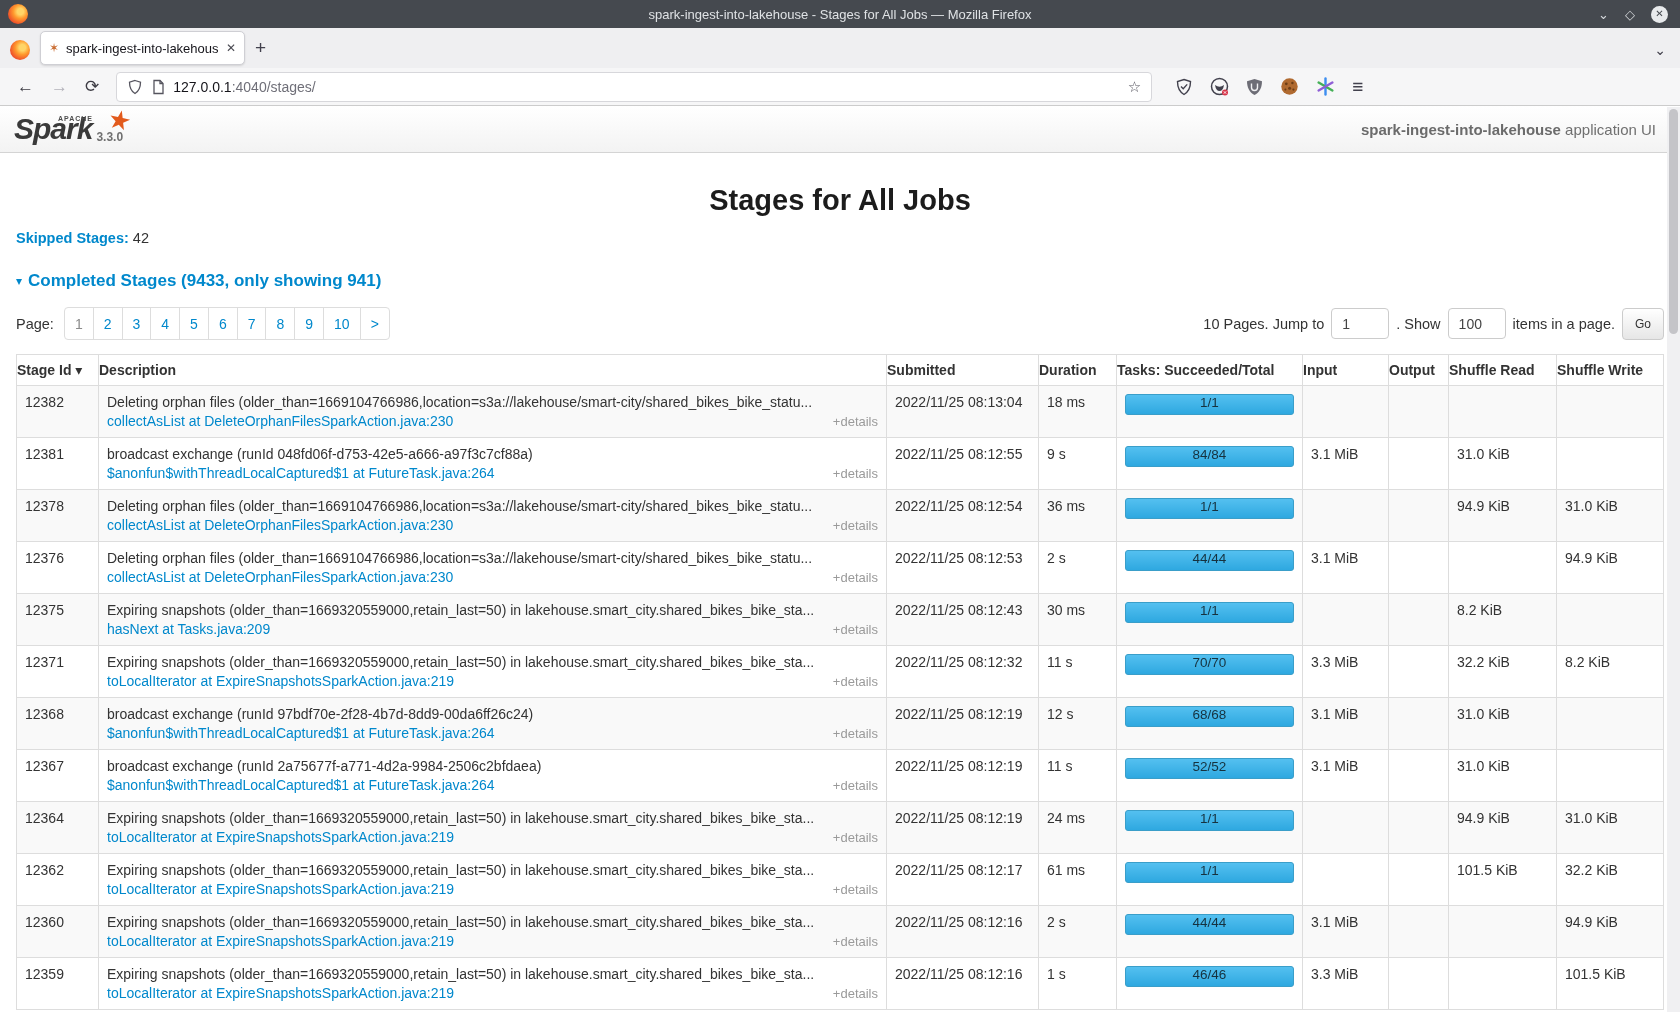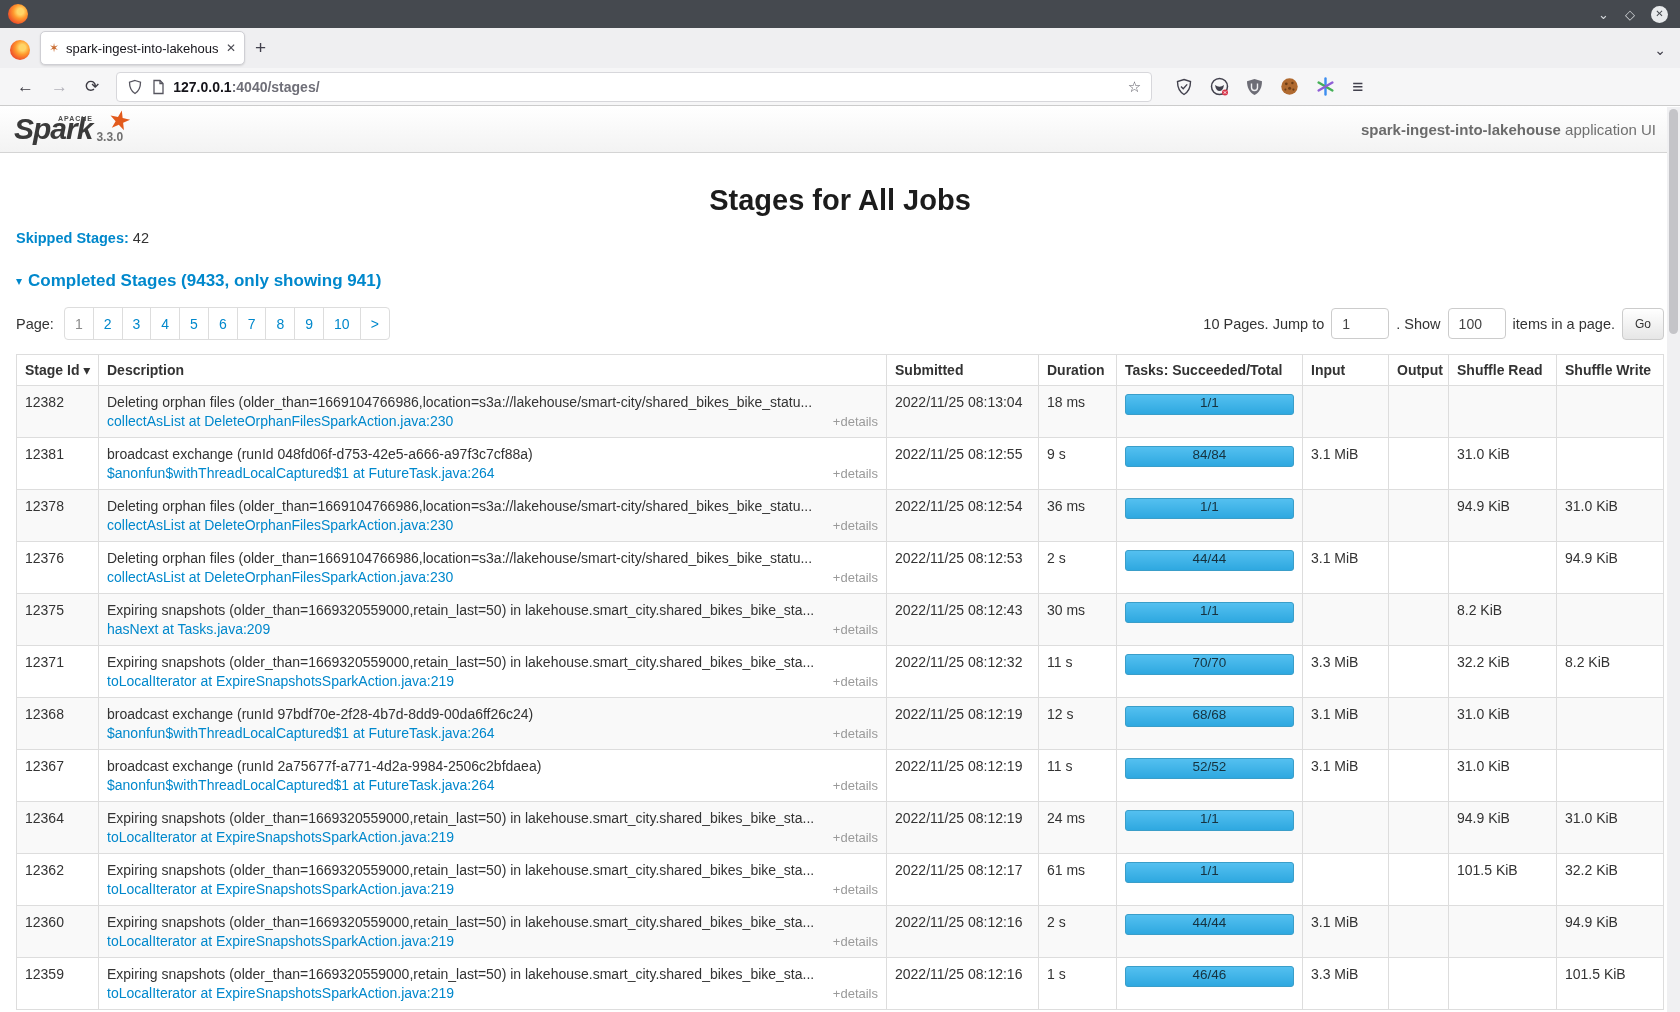--- a/index.html
+++ b/index.html
@@ -24,21 +24,21 @@
   .tab-favicon { color:#c96a2e; font-size:12px; line-height:1; }
   .tab-title { font-size:13px; color:#15141a; white-space:nowrap; overflow:hidden; flex:1; }
   .tab-close { color:#4a4a52; font-size:12px; }
   .newtab-btn { color:#42414d; font-size:19px; margin:0 0 9px 10px; }
   .alltabs-btn { position:absolute; right:14px; bottom:10px; color:#42414d; font-size:14px; }
 
   .toolbar { height:38px; background:#f6f6f7; border-bottom:1px solid #ccc; display:flex; align-items:center; }
   .nav-btn { font-size:17px; color:#3c3b43; margin-left:17px; }
   .nav-btn.disabled { color:#b3b2ba; }
   .urlbar { margin-left:17px; width:1036px; height:30px; background:#fff; border:1px solid #d7d7db; border-radius:4px;
-    display:flex; align-items:center; padding:0 10px; gap:8px;font-weight:bold; }
+    display:flex; align-items:center; padding:0 10px; gap:8px; }
   .urlbar svg { flex:none; }
   .url-text { font-size:14px; flex:1; }
   .url-host { color:#15141a; }
   .url-path { color:#6f6f78; }
   .url-star { color:#55545e; font-size:15px; }
   .ext-area { display:flex; align-items:center; gap:17px; margin-left:23px; }
   .ext-area svg { display:block; }
   .hamburger { color:#42414d; font-size:19px; line-height:1; }
 
   
@@ -74,21 +74,21 @@
   .page-btn.current { color:#8a8a8a; cursor:default; }
   .pag-right { margin-left:auto; display:flex; align-items:center; gap:7px; font-size:14.5px; color:#333; }
   .pag-input { width:58px; height:31px; border:1px solid #ccc; border-radius:4px; padding:0 10px; font-size:14px; color:#444;
     font-family:"Liberation Sans",sans-serif; }
   .go-btn { height:32px; padding:0 12px; font-size:12px; color:#333; border:1px solid #ccc; border-radius:4px;
     background:linear-gradient(#ffffff,#e6e6e6); cursor:pointer; font-family:"Liberation Sans",sans-serif; }
 
   
   .stages-table { margin-top:14px; width:100%; border-collapse:collapse; font-size:14px; color:#333; table-layout:fixed; }
   .stages-table th, .stages-table td { border:1px solid #ddd; vertical-align:top; text-align:left; }
-  .stages-table th { padding:7px 8px; font-weight:bold; background:#fff; white-space:nowrap; overflow:hidden; }
+  .stages-table th { padding:7px 0; font-weight:bold; background:#fff; white-space:nowrap; overflow:hidden; }
   .stages-table td { padding:8px 8px; }
   .stages-table tbody tr:nth-child(odd) { background:#f9f9f9; }
   .col0{width:82px} .col2{width:152px} .col3{width:78px} .col4{width:186px}
   .col5{width:86px} .col6{width:60px} .col7{width:108px} .col8{width:107px}
   .desc-line1 { white-space:nowrap; overflow:hidden; }
   .desc-line2 { display:flex; justify-content:space-between; align-items:baseline; margin-top:3px; }
   .desc-link { color:var(--link); text-decoration:none; font-size:14px; }
   .details-toggle { color:#9a9a9a; font-size:13px; cursor:pointer; }
   .progress-wrap { padding-top:0; }
   .progress-bar { height:21px; border:1px solid #3a9ec9; border-radius:3px;
@@ -97,20 +97,21 @@
 
   
   .scrollbar { position:absolute; top:107px; right:0; width:13px; height:905px; background:#f0f0f2; }
   .scroll-thumb { position:absolute; top:2px; left:2px; width:9px; height:225px; background:#c4c4c8; border-radius:5px; }
 </style>
 </head>
 <body>
 
 <div class="titlebar">
   <span class="ff-logo"></span>
+  <span class="win-title">spark-ingest-into-lakehouse - Stages for All Jobs — Mozilla Firefox</span>
   <span class="win-controls">
     <span class="wc">⌄</span>
     <span class="wc">◇</span>
     <span class="wc wc-close">✕</span>
   </span>
 </div>
 
 <div class="tabbar">
   <span class="ff-logo2"></span>
   <div class="tab">

